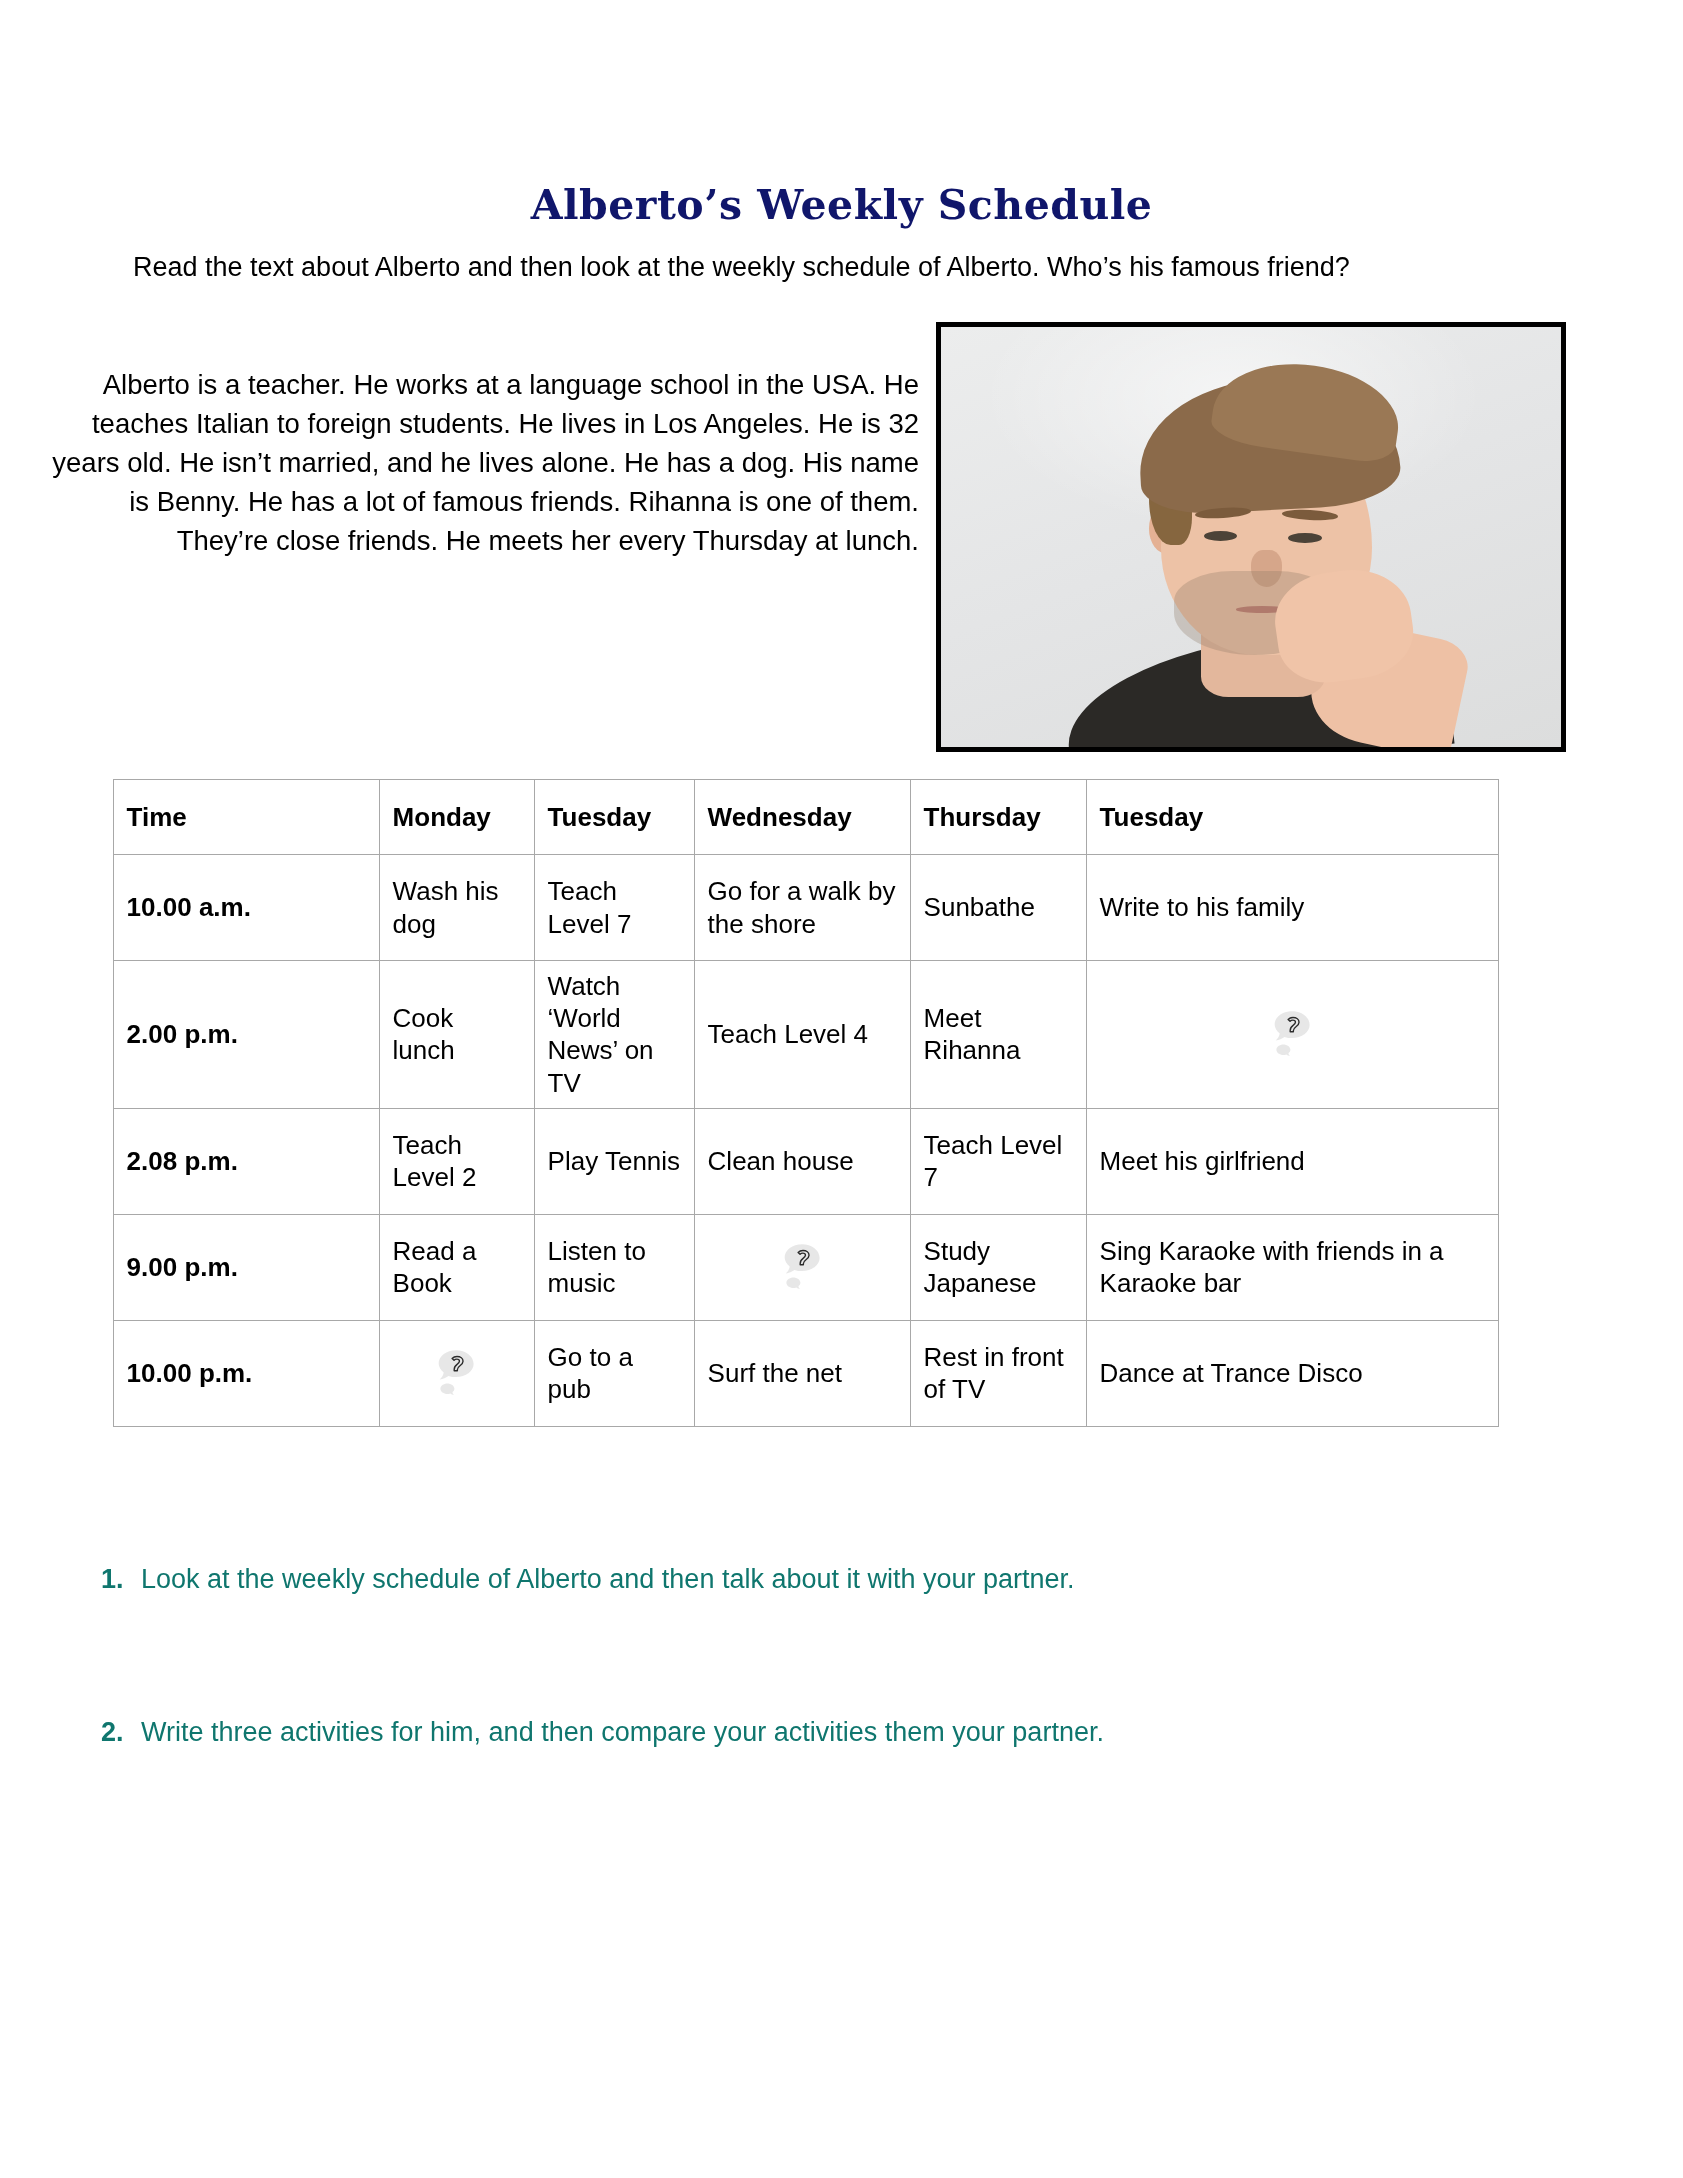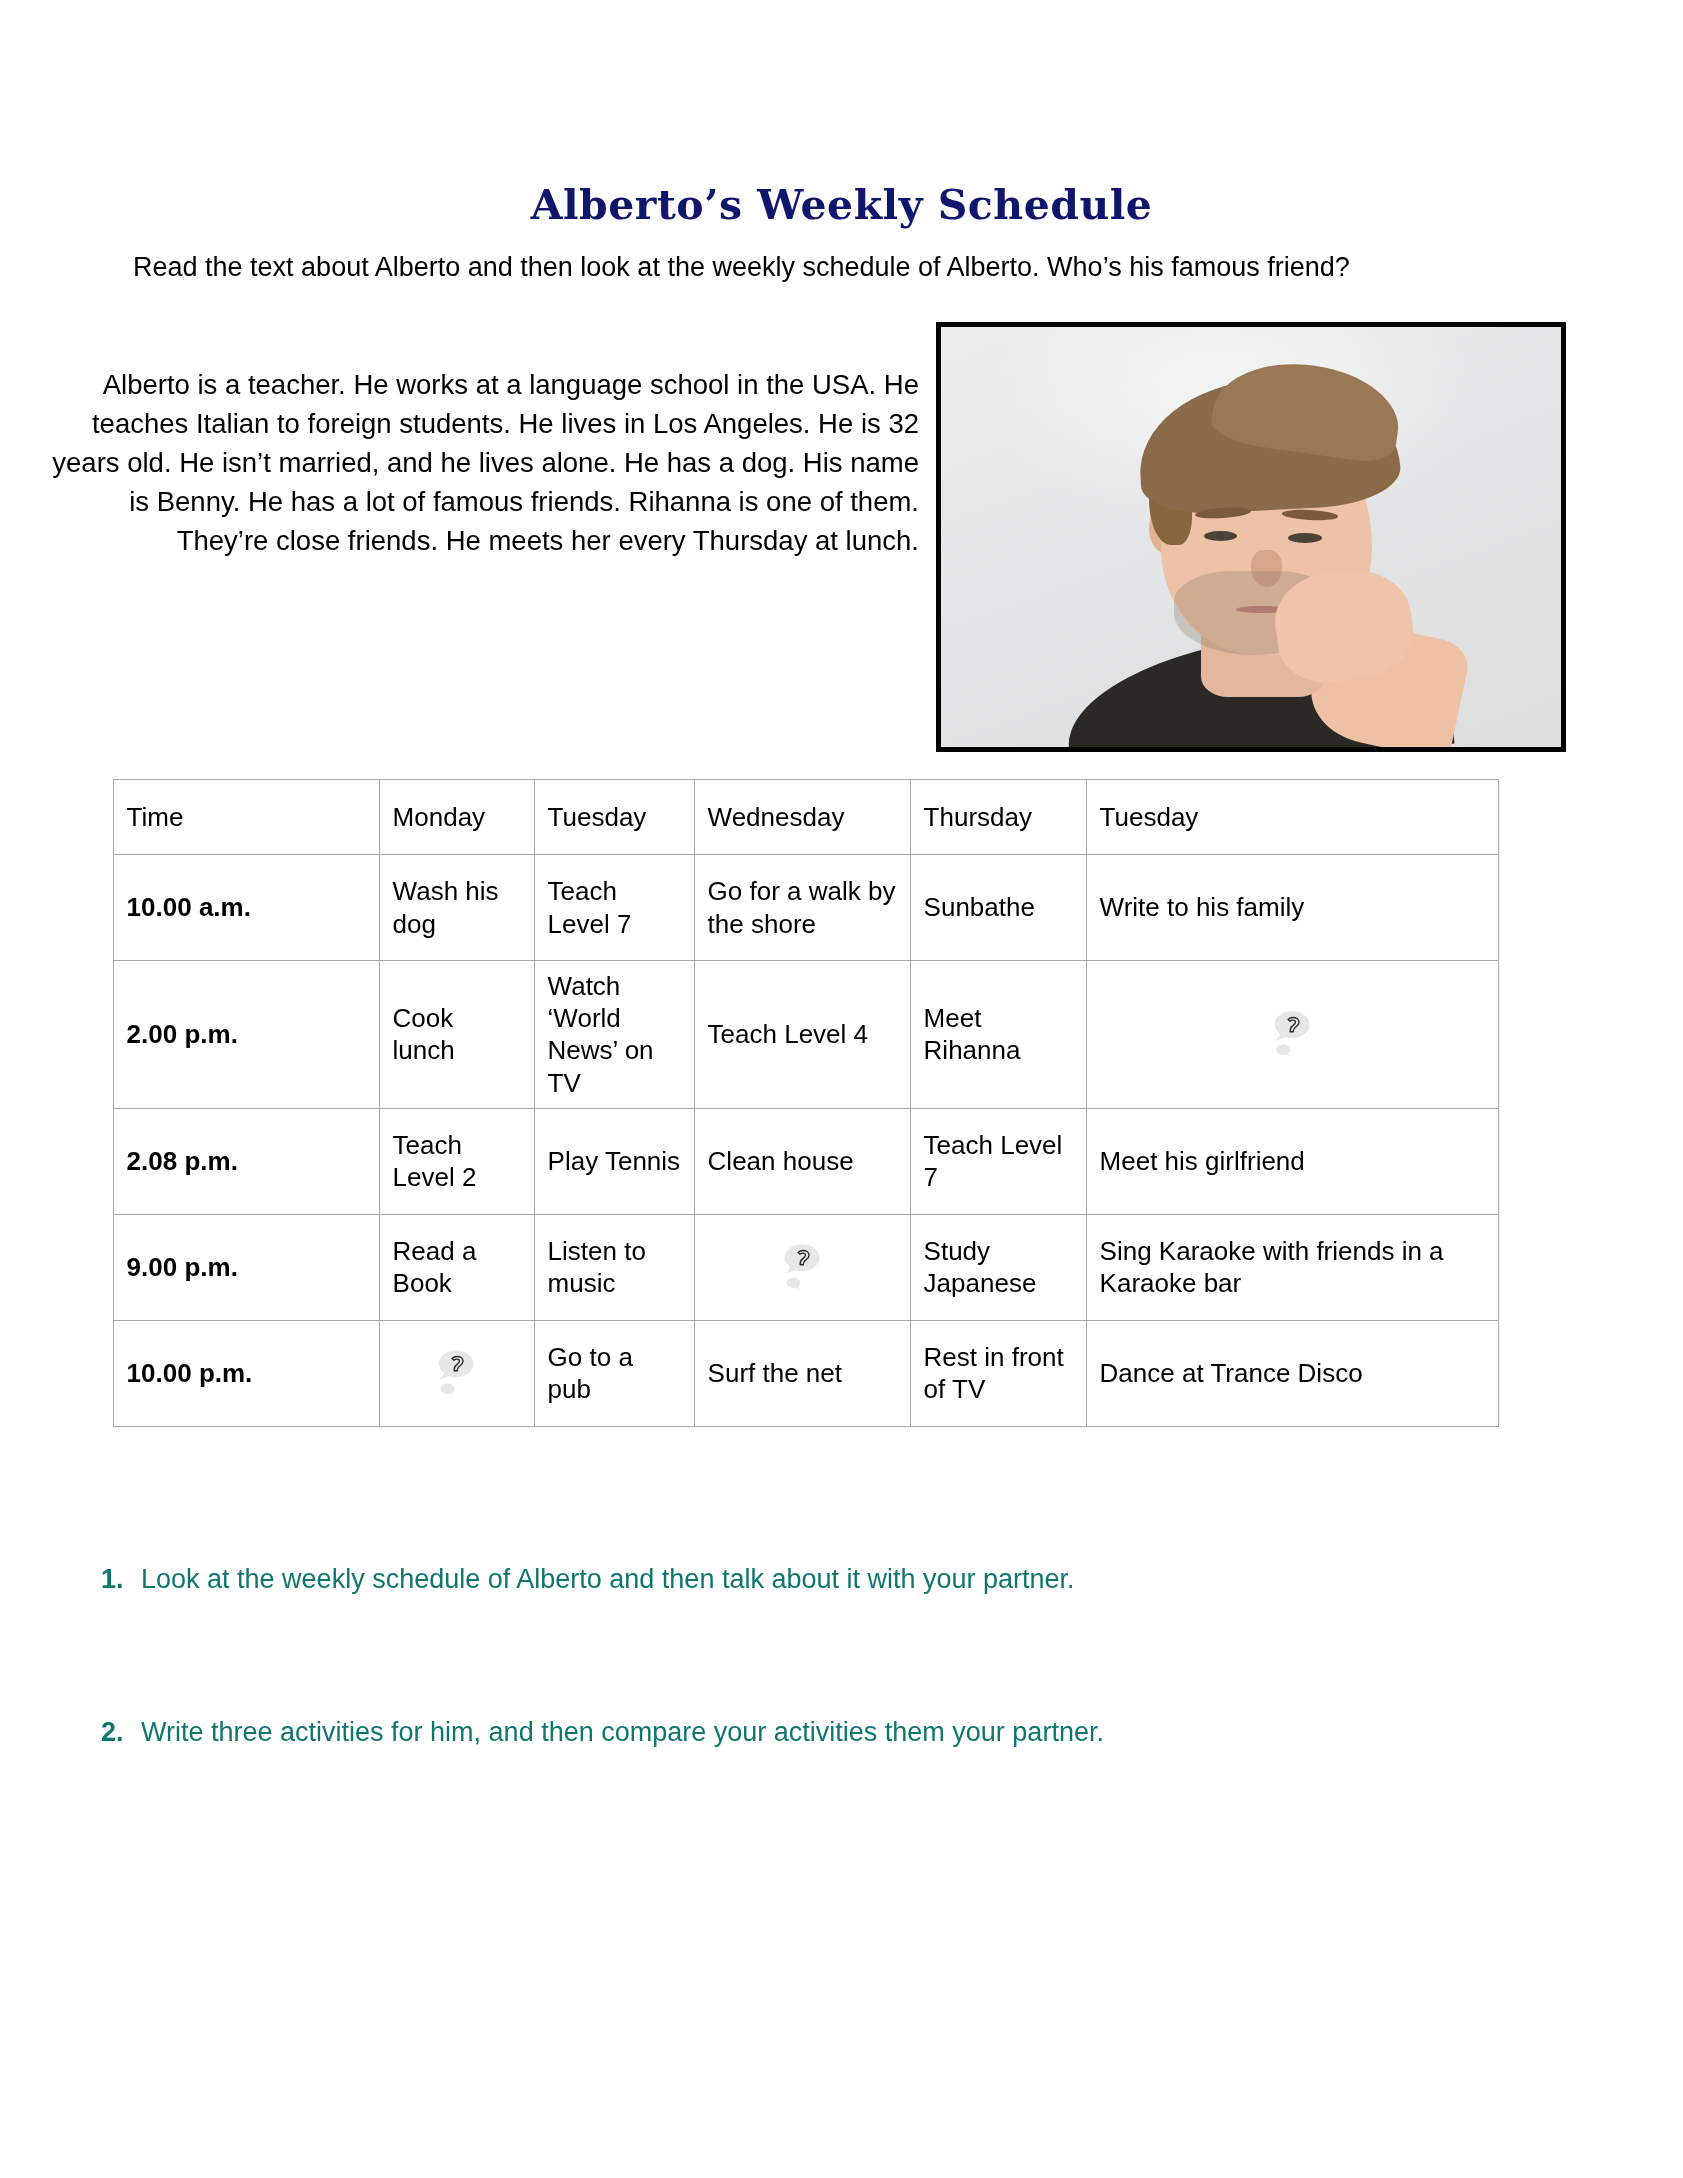--- a/index.html
+++ b/index.html
@@ -230,21 +230,21 @@
     border: 1.8px solid #a8a8a8;
     padding: 9px 12.6px;
     vertical-align: middle;
     font-size: 26px;
     line-height: 1.24;
     text-align: left;
     color: #000000;
     font-weight: normal;
   }
   .schedule thead th {
-    font-weight: normal;
+    font-weight: bold;
     height: 56px;
   }
   .schedule tbody td.time-cell {
     font-weight: bold;
   }
   .schedule tbody tr { height: 106px; }
 
   .col-time  { width: 266px; }
   .col-mon   { width: 155px; }
   .col-tue   { width: 160px; }

